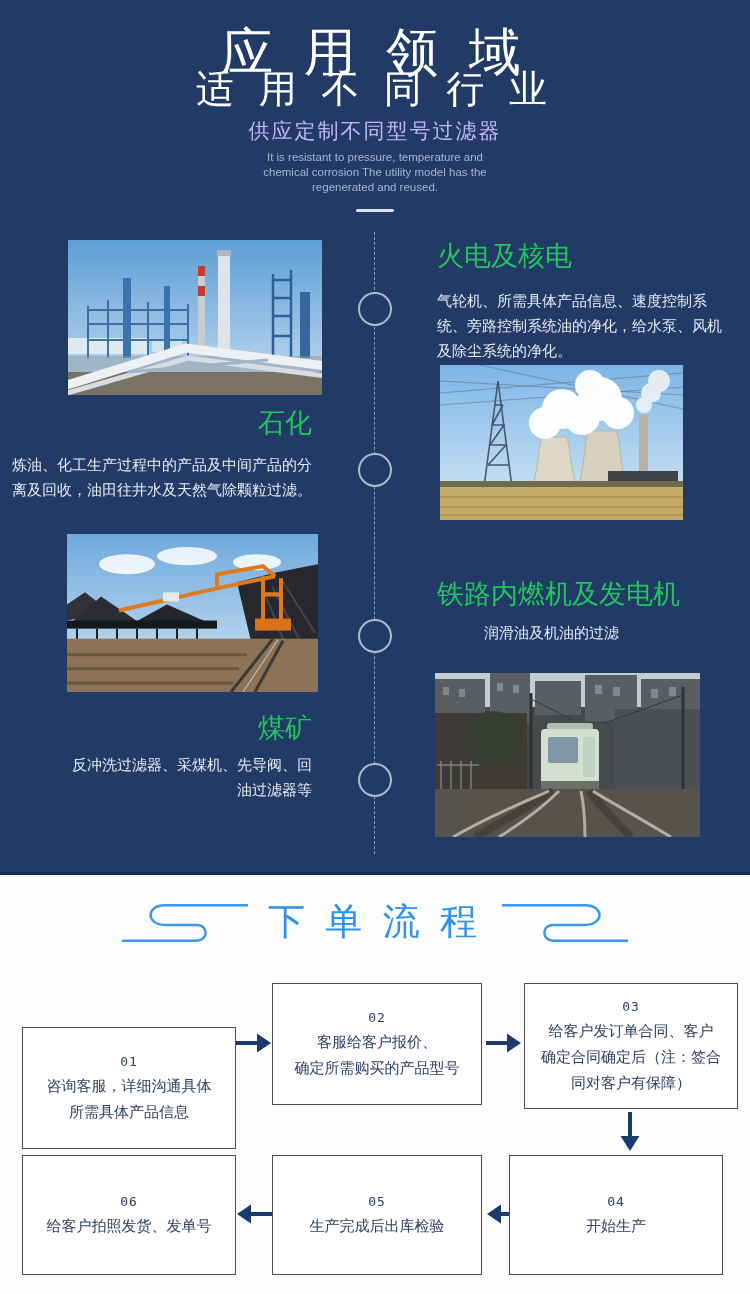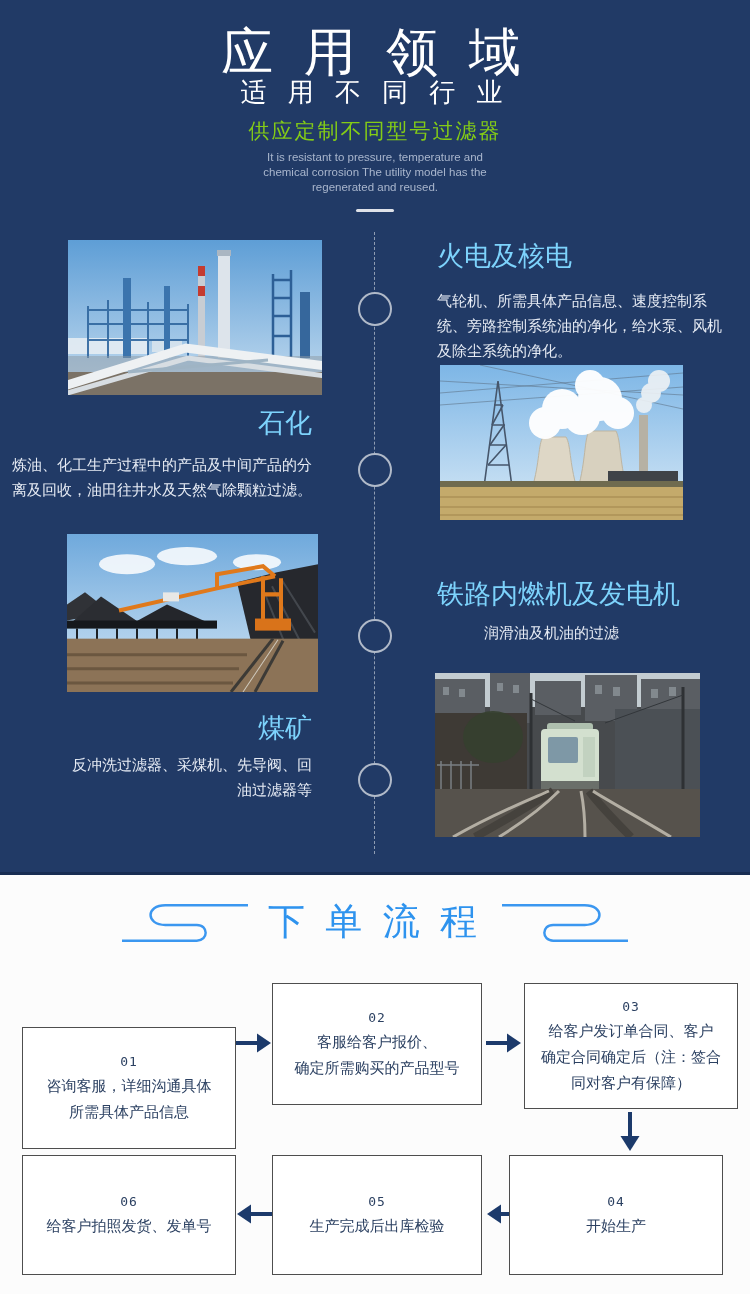--- a/index.html
+++ b/index.html
@@ -4,33 +4,33 @@
 <style>
   html,body{margin:0;padding:0;background:#ffffff;}
   .page{position:relative;width:750px;height:1294px;background:#fcfcfc;overflow:hidden;
         font-family:"Liberation Sans","DejaVu Sans",sans-serif;}
   
   .hero{position:absolute;left:0;top:0;width:750px;height:872px;background:#213a66;
         border-bottom:3px solid #182d52;}
   .abs{position:absolute;}
   .hero-title{width:750px;text-align:center;color:#ffffff;font-weight:400;}
   .t1{top:18px;font-size:52px;letter-spacing:8px;}
-  .t2{top:75px;font-size:26px;letter-spacing:7px;}
-  .subtitle{top:117px;width:750px;text-align:center;color:#84cc16;font-size:21px;letter-spacing:2px;}
+  .t2{top:64px;font-size:38px;letter-spacing:7px;}
+  .subtitle{top:117px;width:750px;text-align:center;color:#c4b5fd;font-size:21px;letter-spacing:2px;}
   .english{top:150px;width:750px;text-align:center;color:#a9b6cd;font-size:11.5px;line-height:15px;}
   .divider{top:209px;left:356px;width:38px;height:3px;background:rgba(255,255,255,.85);border-radius:2px;}
   
   .tl-line{left:374px;top:232px;height:622px;width:0;border-left:1px dashed rgba(255,255,255,.5);}
   .tl-node{width:30px;height:30px;border:2px solid rgba(255,255,255,.65);border-radius:50%;
            background:#213a66;left:358px;}
   
   .photo{display:block;}
   .photo svg{display:block;width:100%;height:100%;}
   
-  .sec-heading{color:#7dd3fc;font-size:27px;font-weight:400;}
+  .sec-heading{color:#22c55e;font-size:27px;font-weight:400;}
   .sec-body{color:#e6ebf4;font-size:15px;line-height:25px;}
   .right-align{text-align:right;}
   
   .process-titlebar{left:0;top:894px;width:750px;height:56px;display:flex;align-items:center;
                     justify-content:center;gap:20px;}
   .process-title{color:#2e93ee;font-size:37px;font-weight:normal;letter-spacing:5px;}
   .ornament{width:126px;height:46px;}
   .flow-box{background:#ffffff;border:1px solid #4e4e4e;display:flex;flex-direction:column;
             align-items:center;justify-content:center;text-align:center;color:#2c4162;}
   .flow-num{font-family:"DejaVu Sans Mono","Liberation Mono",monospace;font-size:13px;

